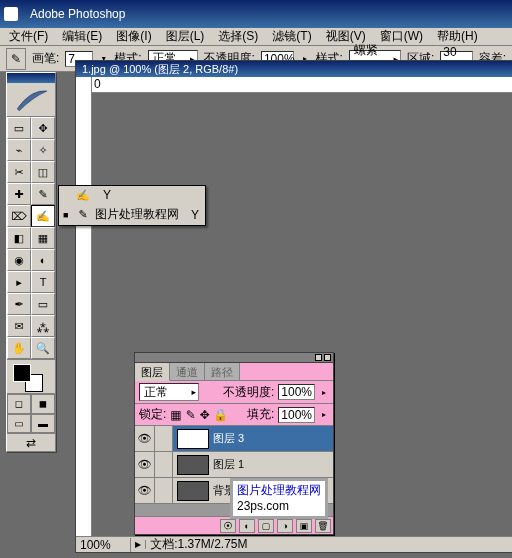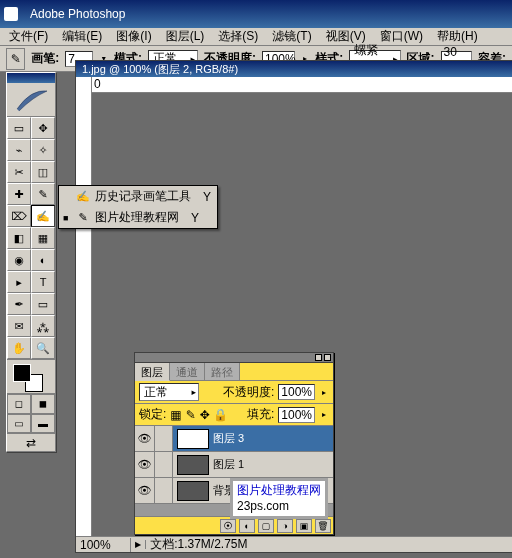--- a/index.html
+++ b/index.html
@@ -9,21 +9,21 @@
 .titlebar { height:28px; background:linear-gradient(#0a246a,#3a6ea5); color:#fff; display:flex; align-items:center; padding:0 4px; gap:12px; }
 .titlebar .icon { width:14px; height:14px; background:#fff; border-radius:2px; }
 
 
 .menubar { height:18px; background:#d4d0c8; display:flex; align-items:center; padding:0 2px; border-bottom:1px solid #808080; }
 .menubar span { padding:12px 7px; cursor:default; }
 
 
 .optbar { height:26px; background:#d4d0c8; border-bottom:1px solid #808080; display:flex; align-items:center; padding:0 6px; gap:6px; font-size:11px; }
 .optbar .tool-ico { width:22px; height:22px; border:1px solid #808080; display:flex; align-items:center; justify-content:center; background:#d4d0c8; }
-.optbar label { white-space:nowrap;font-weight:bold; }
+.optbar label { white-space:nowrap; }
 .field { background:#fff; border:1px inset #808080; padding:0 2px; min-width:28px; height:16px; display:inline-flex; align-items:center; }
 .dropdown { background:#fff; border:1px inset #808080; height:18px; padding:0 14px 0 4px; position:relative; display:inline-flex; align-items:center; min-width:50px; }
 .dropdown::after { content:"▸"; position:absolute; right:2px; font-size:9px; color:#000; }
 .mini-arrow { width:10px; height:14px; font-size:8px; display:flex; align-items:center; justify-content:center; }
 
 
 .toolbox { position:absolute; left:6px; top:72px; width:50px; background:#d4d0c8; border:1px solid #808080; border-top:1px solid #fff; border-left:1px solid #fff; box-shadow:1px 1px 0 #404040; }
 .toolbox .tbhead { height:10px; background:linear-gradient(#0a246a,#3a6ea5); }
 .toolbox .feather { height:34px; display:flex; align-items:center; justify-content:center; border-bottom:1px solid #808080; }
 .toolbox .grid { display:grid; grid-template-columns:1fr 1fr; }
@@ -49,21 +49,21 @@
 .docwin .ruler-h { position:absolute; left:16px; top:16px; right:0; height:16px; background:#fff; border-bottom:1px solid #808080; font-size:9px; padding-left:2px; }
 .docwin .ruler-v { position:absolute; left:0; top:16px; width:16px; bottom:16px; background:#fff; border-right:1px solid #808080; }
 .docwin .ruler-corner { position:absolute; left:0; top:16px; width:16px; height:16px; background:#d4d0c8; border:1px solid #808080; }
 .docwin .canvas { position:absolute; left:16px; top:32px; right:0; bottom:16px; background:#6b6b6b; }
 .docwin .status { position:absolute; left:0; bottom:0; right:0; height:16px; background:#d4d0c8; display:flex; align-items:center; font-size:11px; border-top:1px solid #808080; }
 .docwin .status .zoom { width:55px; border-right:1px solid #808080; padding:0 4px; }
 .docwin .status .arr { padding:0 4px; border-right:1px solid #808080; font-size:8px; }
 .docwin .status .info { padding:0 4px; }
 
 
-.panel { position:absolute; left:134px; top:352px; width:200px; background:#fde047; border:1px solid #404040; box-shadow:1px 1px 0 #000; }
+.panel { position:absolute; left:134px; top:352px; width:200px; background:#f9a8d4; border:1px solid #404040; box-shadow:1px 1px 0 #000; }
 .panel .phead { height:10px; background:#808080; border-bottom:1px solid #404040; position:relative; display:flex; justify-content:flex-end; align-items:center; gap:2px; padding-right:2px; }
 .panel .phead .dot { width:7px; height:7px; background:#d4d0c8; border:1px solid #000; }
 .panel .tabs { height:18px; display:flex; border-bottom:1px solid #808080; }
 .panel .tabs .tab { padding:2px 6px; font-size:11px; border-right:1px solid #808080; background:#b0b0b0; color:#606060; }
 .panel .tabs .tab.active { background:#d4d0c8; color:#000; border-bottom:1px solid #d4d0c8; margin-bottom:-1px; }
 .panel .oprow, .panel .lockrow { display:flex; align-items:center; padding:2px 4px; gap:4px; font-size:11px; border-bottom:1px solid #808080; }
 .panel .layers { background:#999; }
 .panel .layer { display:flex; align-items:center; height:26px; border-bottom:1px solid #808080; background:#d4d0c8; }
 .panel .layer.sel { background:#3a6ea5; color:#fff; }
 .panel .layer .eye { width:20px; height:100%; border-right:1px solid #808080; display:flex; align-items:center; justify-content:center; background:#d4d0c8; color:#000; font-size:11px; }
@@ -179,21 +179,20 @@
     <div>▭</div>
     <div>▬</div>
   </div>
   <div class="jump">⇄</div>
 </div>
 
 <div class="flyout">
   <div class="row">
     <span class="mark"></span>
     <span class="ic">✍</span>
-    <span>历史记录画笔工具</span>
     <span class="key">Y</span>
   </div>
   <div class="row">
     <span class="mark">■</span>
     <span class="ic">✎</span>
     <span>图片处理教程网</span>
     <span class="key">Y</span>
   </div>
 </div>
 

